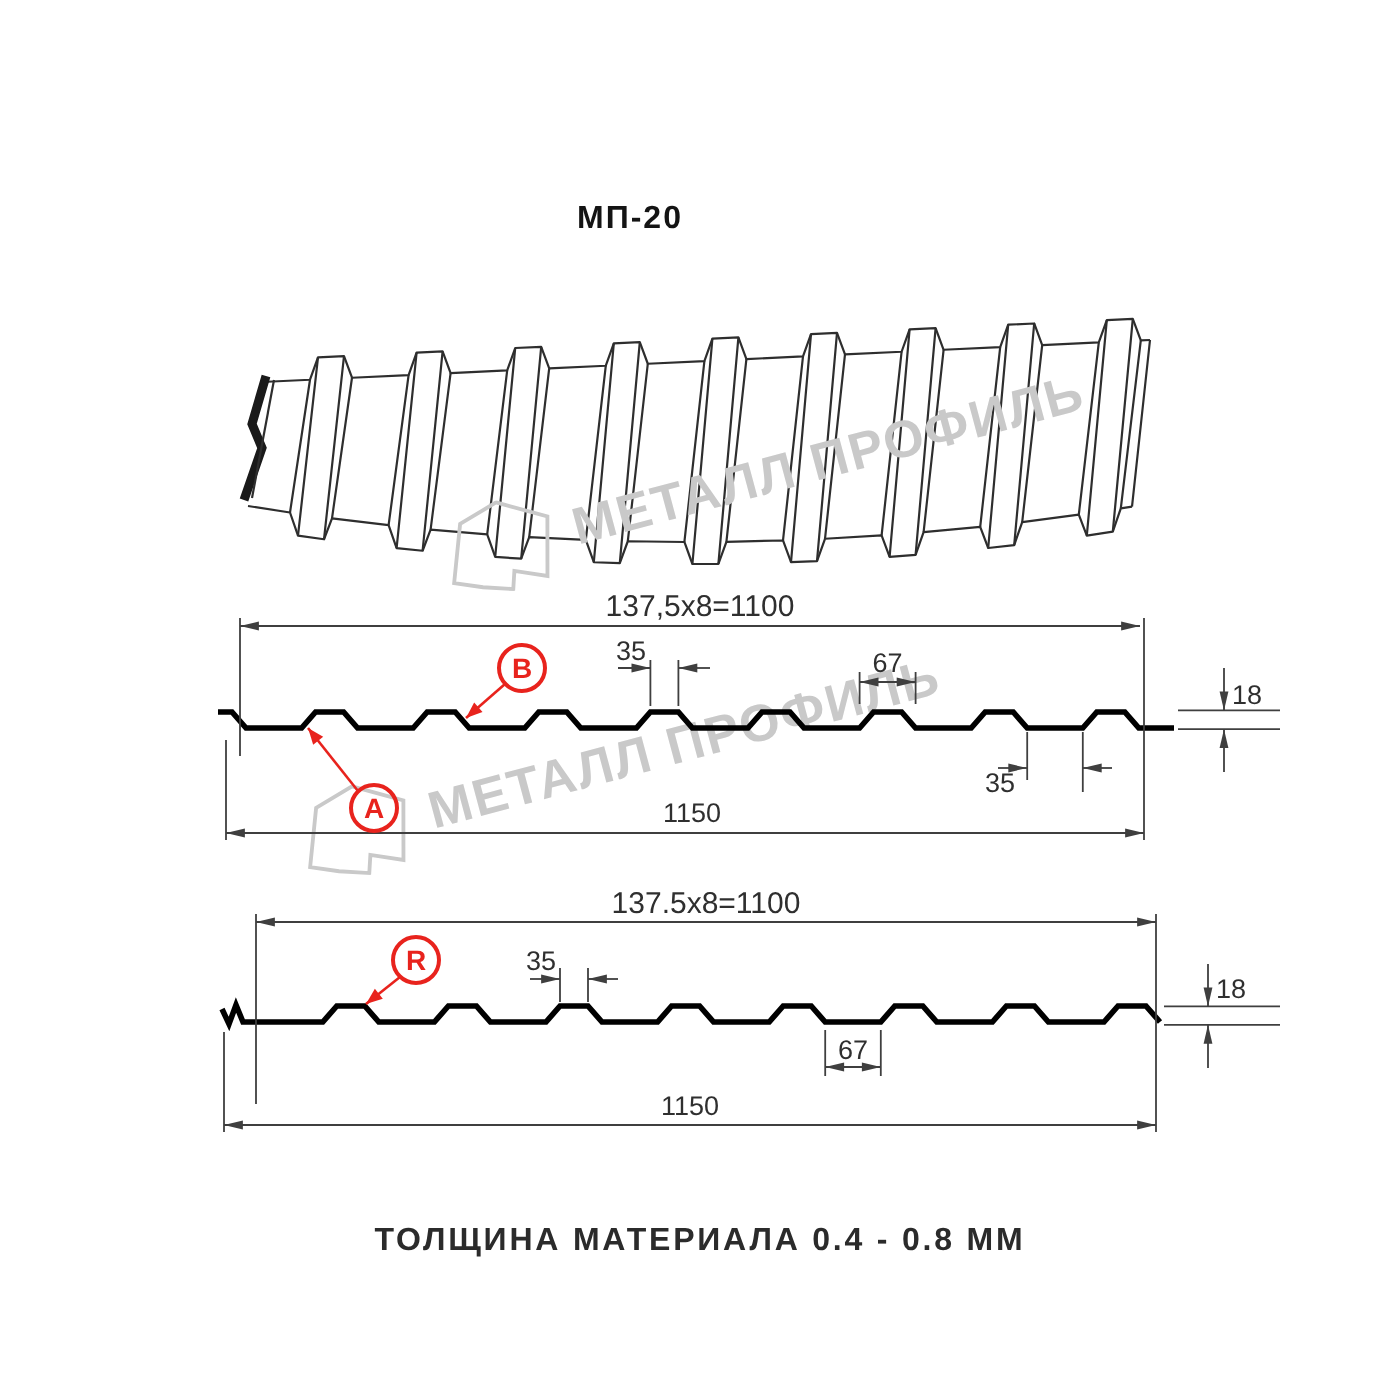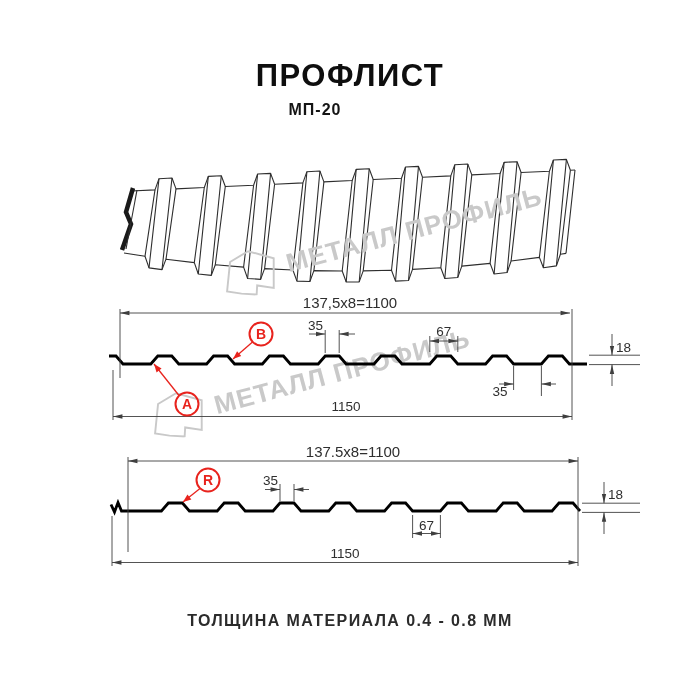--- a/index.html
+++ b/index.html
@@ -21,21 +21,20 @@
   #dims-svg{z-index:3;}
   .dim-txt{font-size:13.5px;fill:#2f2f2f;font-weight:500;}
   .dim-txt-big{font-size:15px;fill:#2f2f2f;font-weight:500;}
   .red-lbl{font-size:14px;fill:#e8231d;font-weight:700;}
 </style>
 </head>
 <body>
 
 <div id="stage">
 
-  <div class="title">ПРОФЛИСТ</div>
   <div class="subtitle">МП-20</div>
 
   <svg id="sheet-svg" class="layer" width="700" height="700" viewBox="0 0 700 700">
     <g stroke="#2e2e2e" stroke-width="1.1" fill="none" stroke-linejoin="round">
       <path id="sheet-top" d="M131,191 L155,189.8648 L159,178.6756 L172,178.0607 L176,188.8715 L204.3,187.53291 L208.3,176.34371 L221.3,175.72881 L225.3,186.53961 L253.6,185.20102 L257.6,174.01182 L270.6,173.39692 L274.6,184.20772 L302.9,182.86913 L306.9,171.67993 L319.9,171.06503 L323.9,181.87583 L352.2,180.53724 L356.2,169.34804 L369.2,168.73314 L373.2,179.54394 L401.5,178.20535 L405.5,167.01615 L418.5,166.40125 L422.5,177.21205 L450.79999999999995,175.87346 L454.79999999999995,164.68426 L467.79999999999995,164.06936 L471.79999999999995,174.88016 L500.09999999999997,173.54157 L504.09999999999997,162.35237 L517.0999999999999,161.73747 L521.0999999999999,172.54827 L549.4,171.20968 L553.4,160.02048 L566.4,159.40558 L570.4,170.21638000000002 L575,169.9988"></path>
       <path id="sheet-bottom" d="M124,253.01134 L145,256.253635 L149,267.834715 L162,269.64256 L166,259.174 L194.3,262.60029515 L198.3,274.03741915 L211.3,275.37740715 L215.3,264.76489115 L243.6,267.1726976 L247.6,278.4658656 L260.6,279.3379966 L264.6,268.5815246 L292.9,269.97084235 L296.9,281.12005435 L309.9,281.52432835 L313.9,270.62390035 L342.2,270.9947294 L346.2,281.9999854 L359.2,281.9364024 L363.2,270.8920184 L391.5,270.24435875 L395.5,281.10565875 L408.5,280.57421875 L412.5,269.38587875 L440.79999999999995,267.7197304 L444.79999999999995,278.43707440000003 L457.79999999999995,277.4377774 L461.79999999999995,266.10548140000003 L490.09999999999997,263.42084435 L494.09999999999997,273.99423235 L507.09999999999997,272.52707835 L511.09999999999997,261.05082635 L539.4,257.3477006 L543.4,267.7771326 L556.4,265.84212160000004 L560.4,254.2219136 L566,253.334"></path>
       <path id="sheet-flanks" d="M155,189.8648 L145,256.253635 M159,178.6756 L149,267.834715 M172,178.0607 L162,269.64256 M176,188.8715 L166,259.174 M204.3,187.53291 L194.3,262.60029515 M208.3,176.34371 L198.3,274.03741915 M221.3,175.72881 L211.3,275.37740715 M225.3,186.53961 L215.3,264.76489115 M253.6,185.20102 L243.6,267.1726976 M257.6,174.01182 L247.6,278.4658656 M270.6,173.39692 L260.6,279.3379966 M274.6,184.20772 L264.6,268.5815246 M302.9,182.86913 L292.9,269.97084235 M306.9,171.67993 L296.9,281.12005435 M319.9,171.06503 L309.9,281.52432835 M323.9,181.87583 L313.9,270.62390035 M352.2,180.53724 L342.2,270.9947294 M356.2,169.34804 L346.2,281.9999854 M369.2,168.73314 L359.2,281.9364024 M373.2,179.54394 L363.2,270.8920184 M401.5,178.20535 L391.5,270.24435875 M405.5,167.01615 L395.5,281.10565875 M418.5,166.40125 L408.5,280.57421875 M422.5,177.21205 L412.5,269.38587875 M450.79999999999995,175.87346 L440.79999999999995,267.7197304 M454.79999999999995,164.68426 L444.79999999999995,278.43707440000003 M467.79999999999995,164.06936 L457.79999999999995,277.4377774 M471.79999999999995,174.88016 L461.79999999999995,266.10548140000003 M500.09999999999997,173.54157 L490.09999999999997,263.42084435 M504.09999999999997,162.35237 L494.09999999999997,273.99423235 M517.0999999999999,161.73747 L507.09999999999997,272.52707835 M521.0999999999999,172.54827 L511.09999999999997,261.05082635 M549.4,171.20968 L539.4,257.3477006 M553.4,160.02048 L543.4,267.7771326 M566.4,159.40558 L556.4,265.84212160000004 M570.4,170.21638000000002 L560.4,254.2219136 M575,169.9988 L566,253.334"></path>
     </g>
     <path d="M133,188 L126,212 L131,224 L122,250" stroke="#1a1a1a" stroke-width="4.5" fill="none"></path>
     <path d="M137,190 L126,249" stroke="#2e2e2e" stroke-width="1.1" fill="none"></path>

